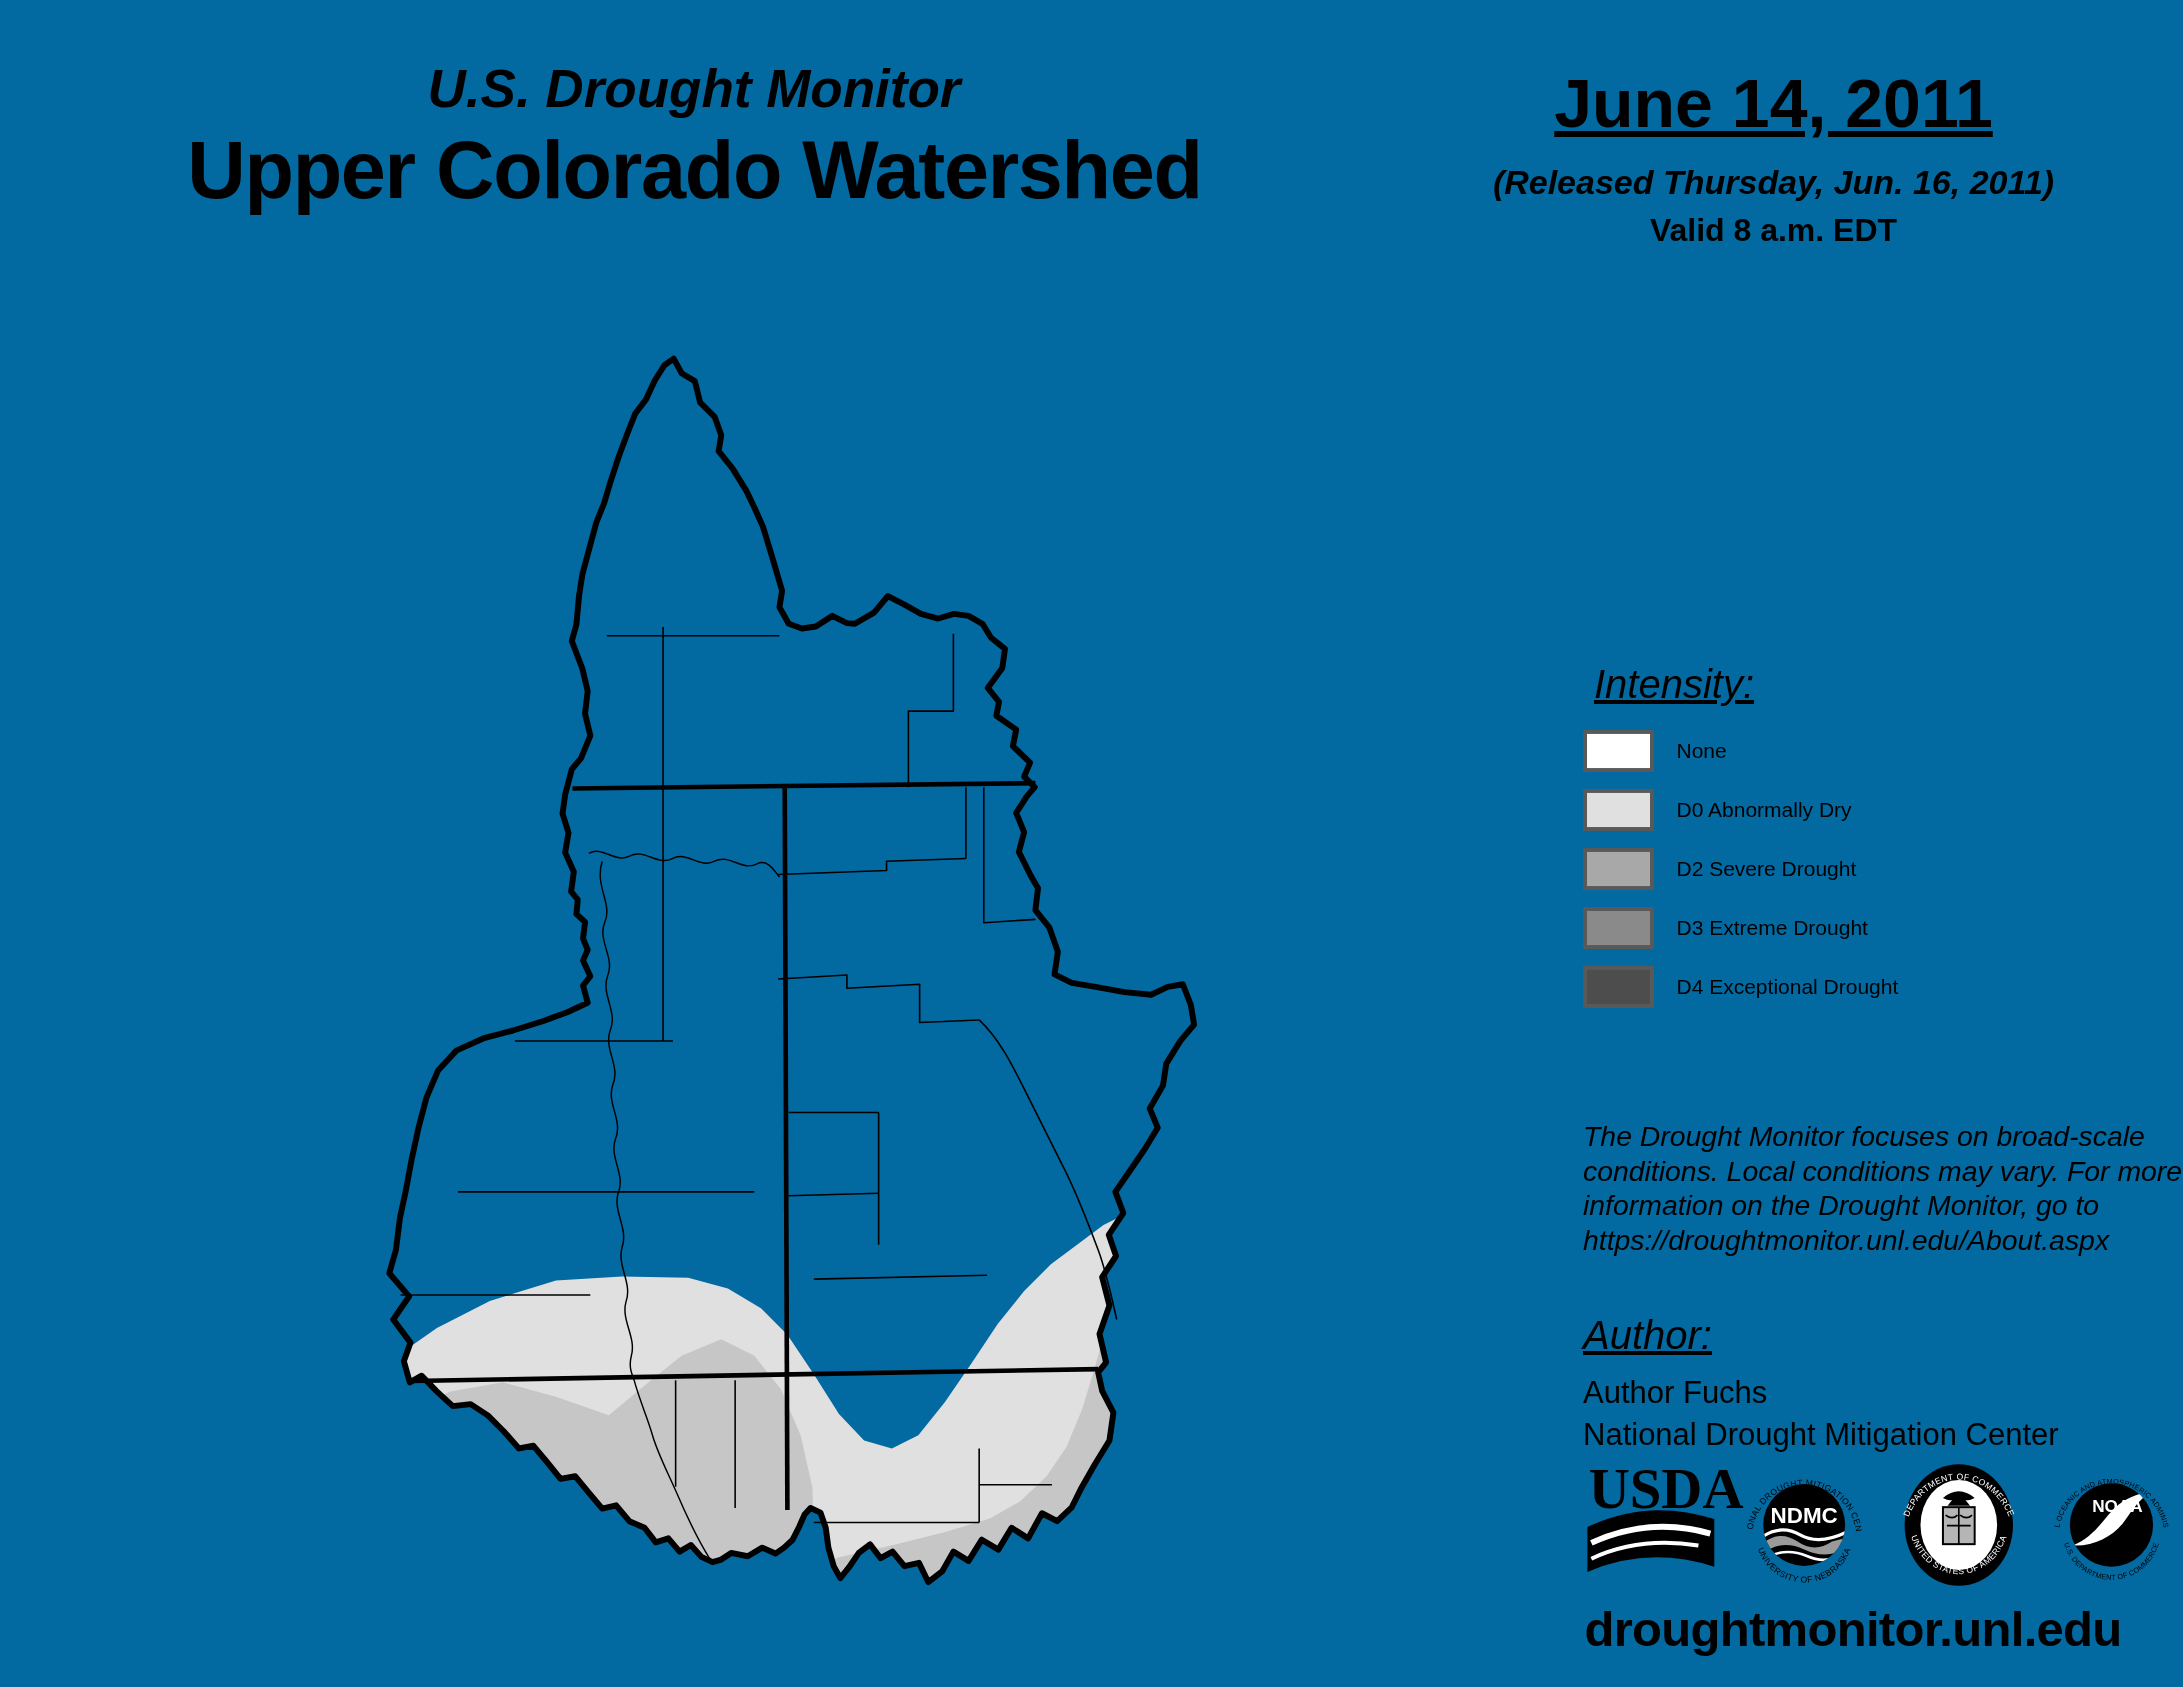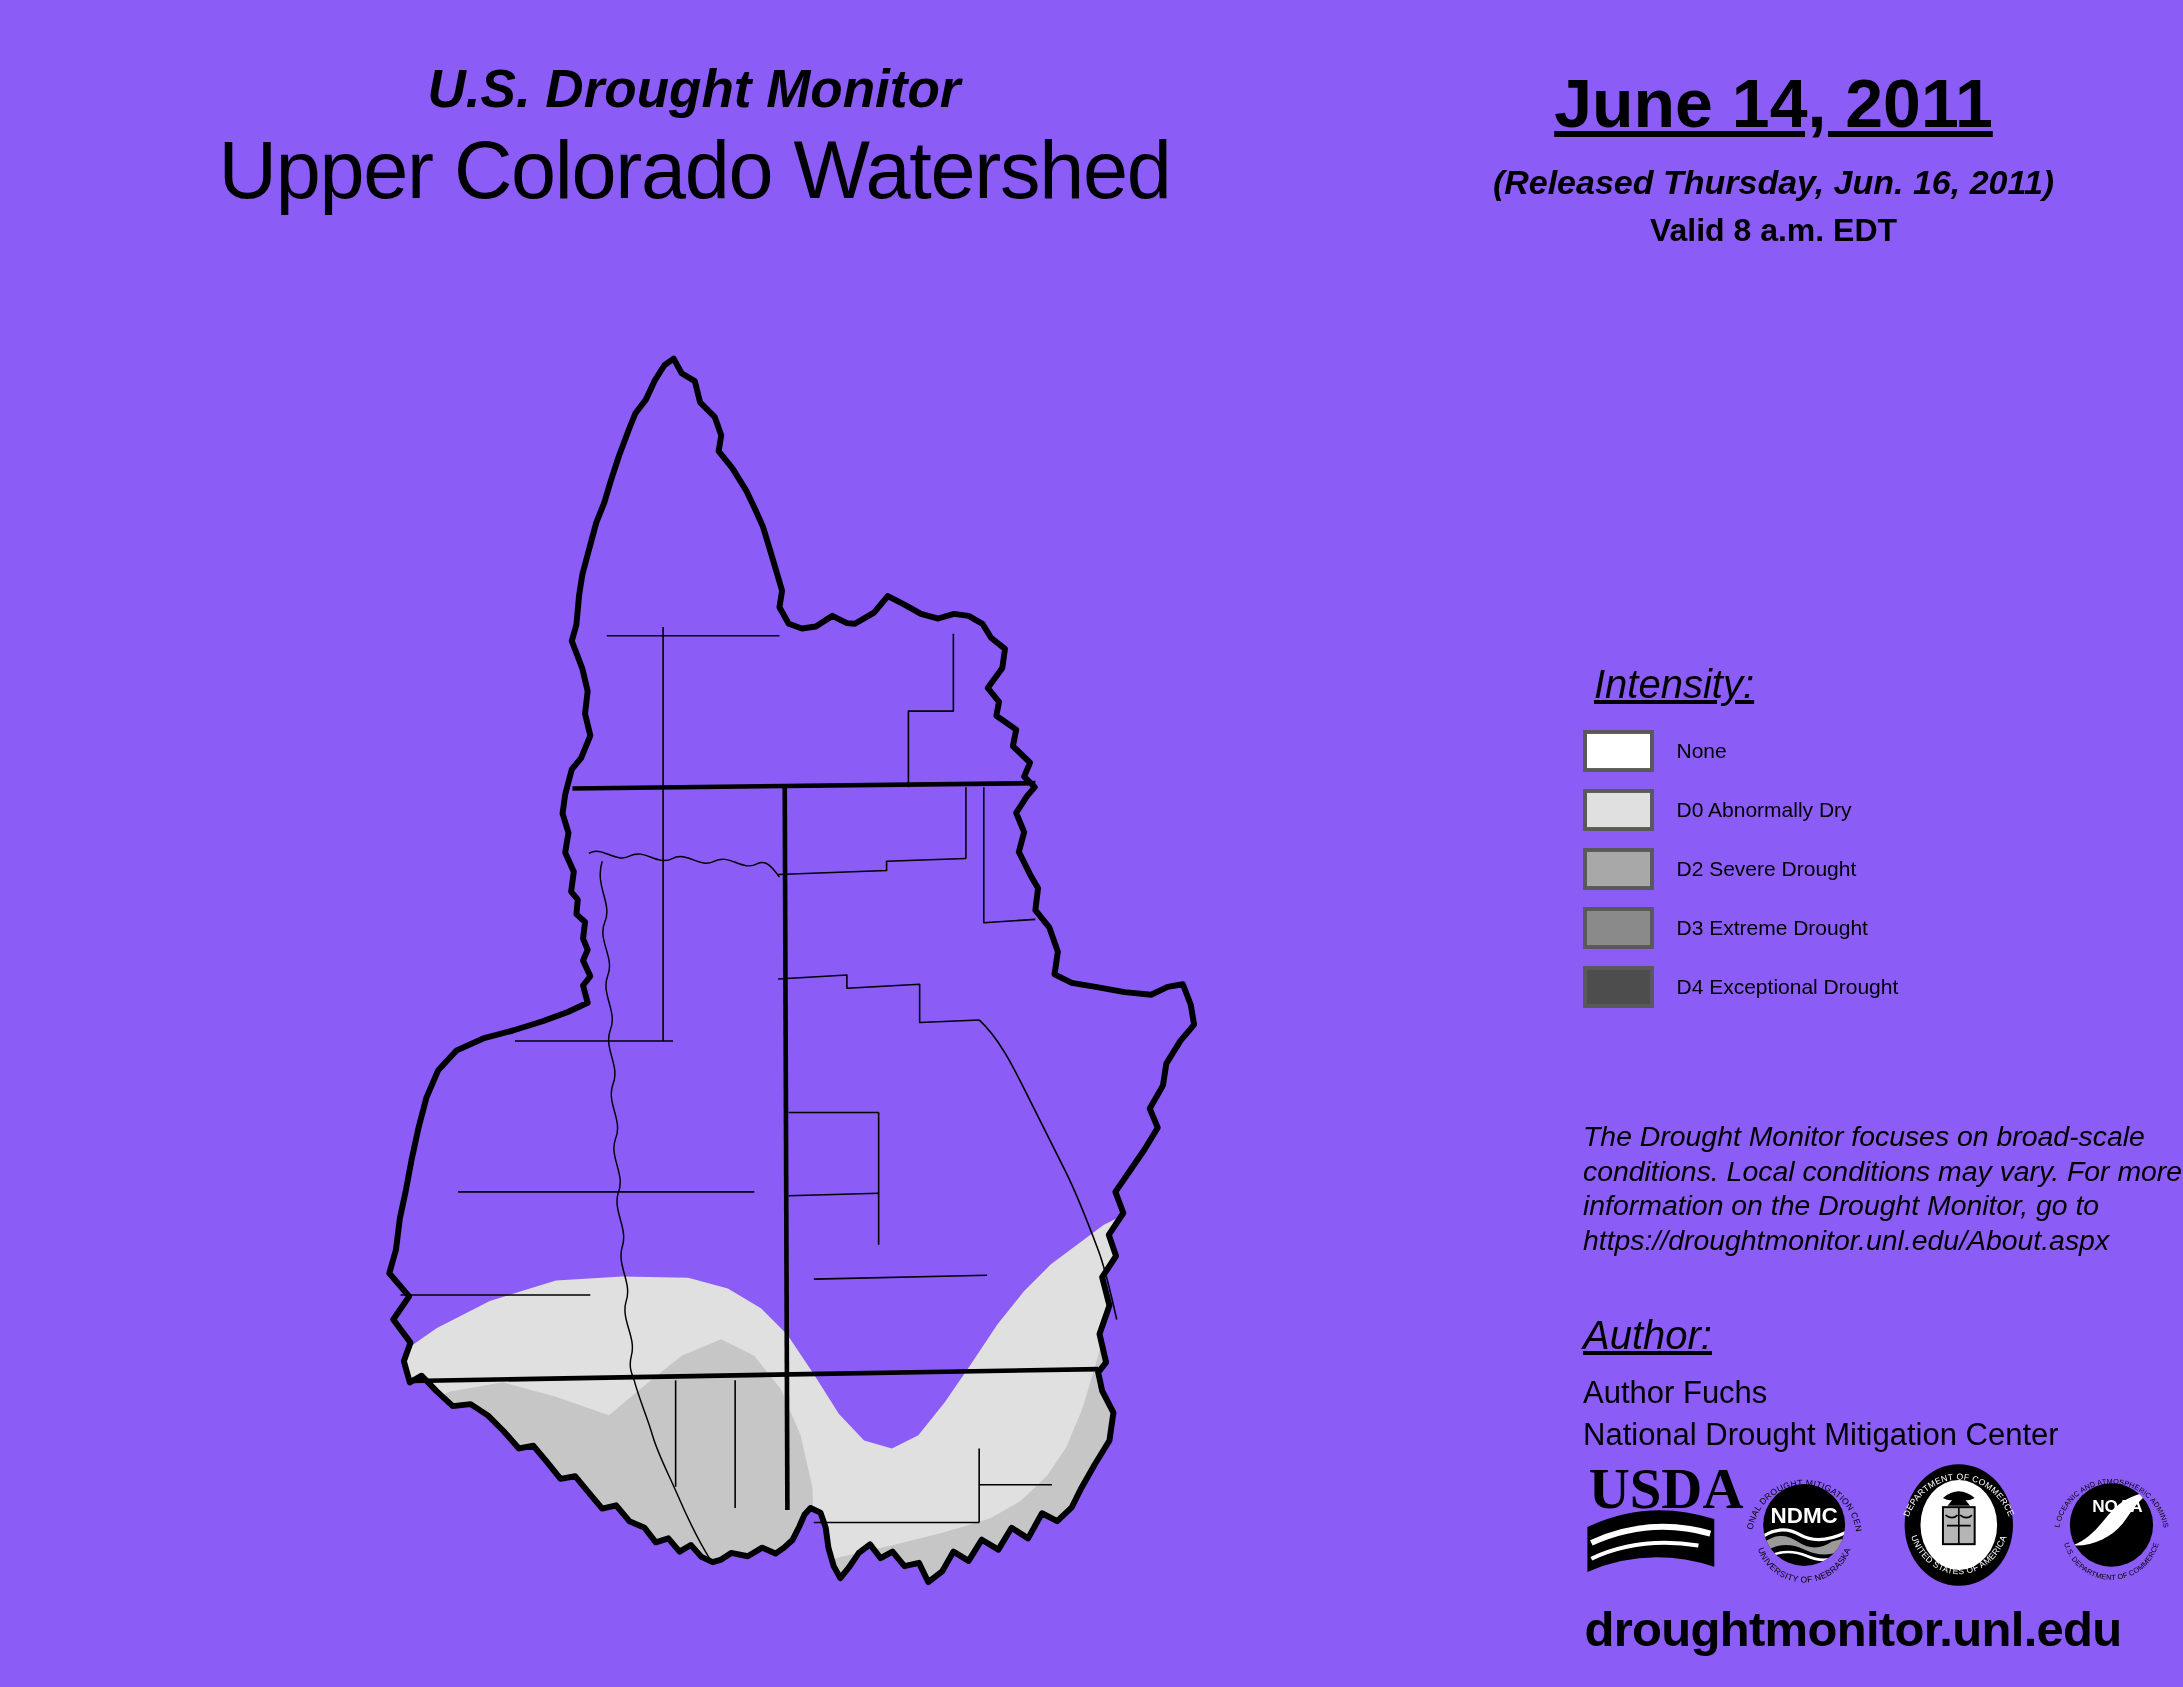--- a/index.html
+++ b/index.html
@@ -1,21 +1,21 @@
 <!DOCTYPE html>
 <html style="font-size:10.6px"><head>
 <meta charset="utf-8">
 <style>
   html,body{margin:0;padding:0;background:#ffffff;}
-  .page{position:relative;width:2183px;height:1687px;background:#8b5cf6;overflow:hidden;
+  .page{position:relative;width:2183px;height:1687px;background:#0369a1;overflow:hidden;
         font-family:"Liberation Sans","DejaVu Sans",sans-serif;color:#000;}
   .abs{position:absolute;}
   .ctr{text-align:center;}
   .kicker{left:198px;top:58px;width:992px;font-size:53px;font-weight:bold;font-style:italic;}
-  .title{left:53px;top:124px;width:1283px;font-size:81px;font-weight:normal;letter-spacing:-1.3px;}
+  .title{left:53px;top:124px;width:1283px;font-size:81px;font-weight:bold;letter-spacing:-1.3px;}
   .dateblk{left:1416px;top:66px;width:715px;}
   .date-main{font-size:68px;font-weight:bold;line-height:1.1;text-decoration:underline;}
   .date-rel{font-size:34px;font-weight:bold;font-style:italic;margin-top:22px;}
   .date-valid{font-size:32px;font-weight:bold;margin-top:10.6px;}
   .leg-head{left:1594px;top:662px;font-size:40px;font-style:italic;text-decoration:underline;}
   .legend{left:1583px;top:730px;}
   .leg-row{display:flex;align-items:center;height:42px;margin-bottom:17px;}
   .leg-row svg{display:block;}
   .leg-label{margin-left:22.5px;font-size:21px;white-space:nowrap;}
   .disc{left:1583px;top:1119px;width:635px;font-size:28.4px;font-style:italic;line-height:1.22;}

